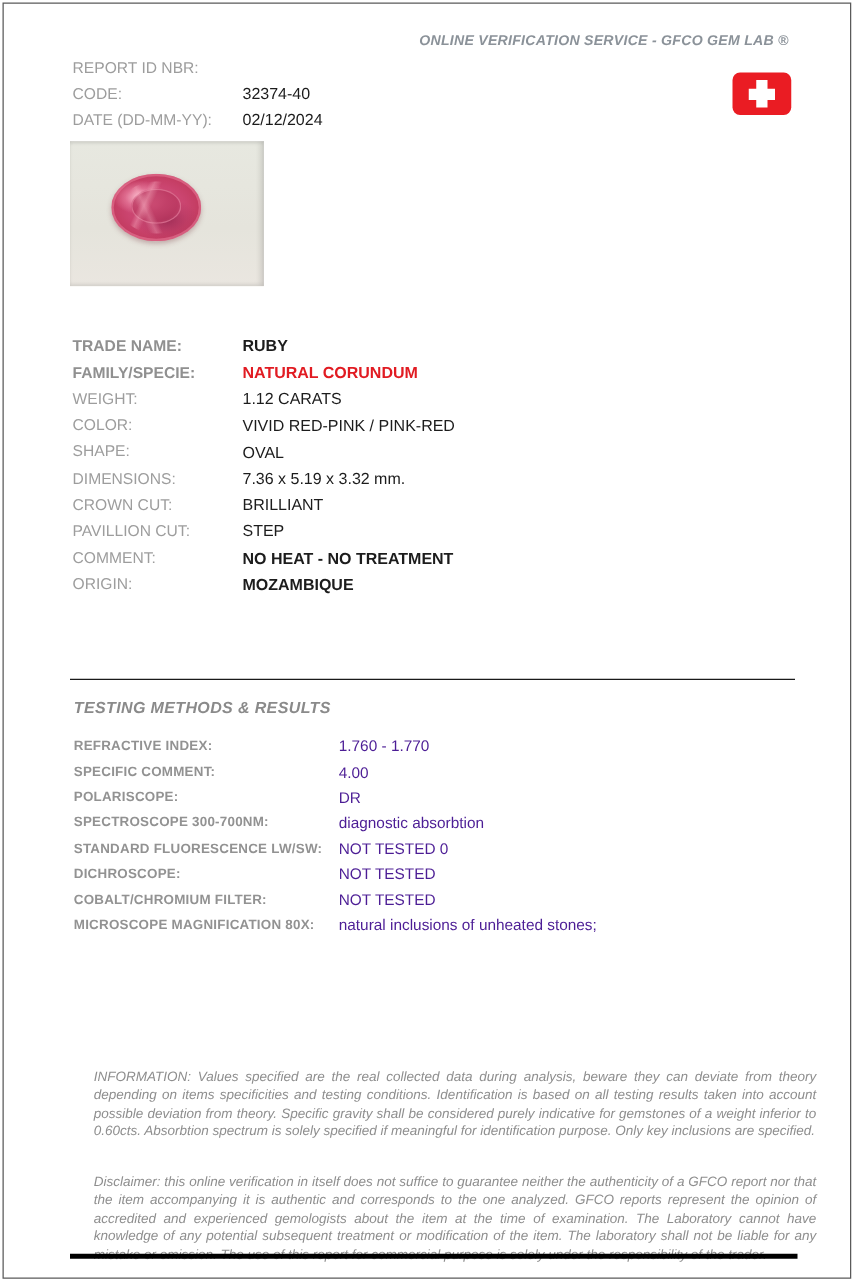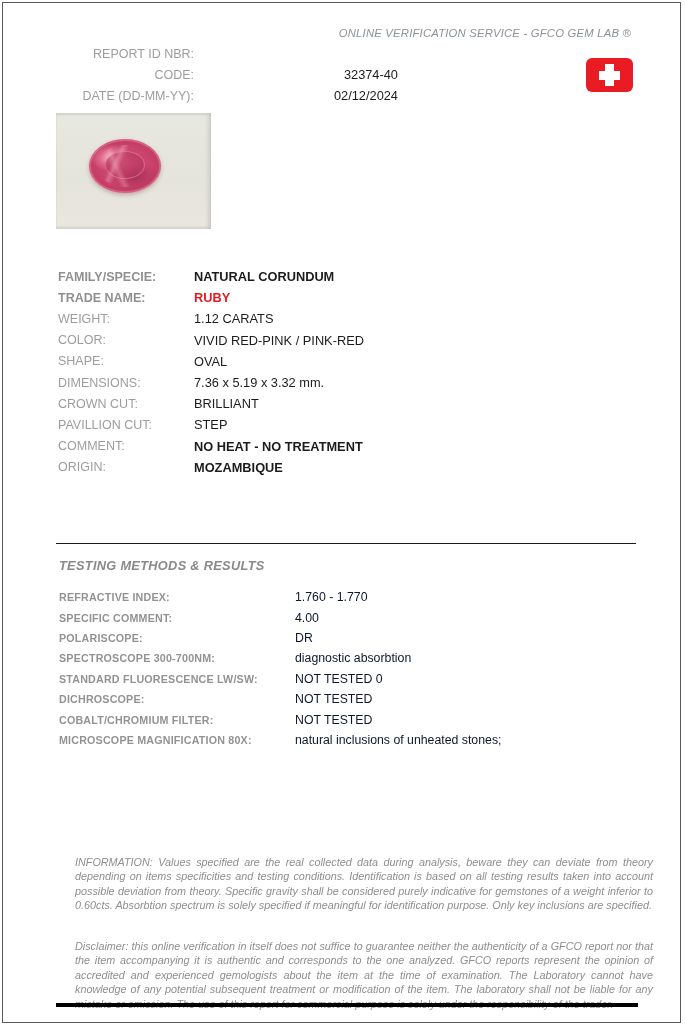--- a/index.html
+++ b/index.html
@@ -4,31 +4,31 @@
 <style>
   html,body{margin:0;padding:0;background:#fff;}
   body{font-family:"Liberation Sans","DejaVu Sans",sans-serif;-webkit-font-smoothing:antialiased;}
   .page{
     position:relative;width:679px;height:1021px;margin:2px;
     background:#fff;border:1px solid #5a5a5a;box-sizing:border-box;overflow:hidden;
   }
   
   .service-title{
     position:absolute;top:24px;right:49px;
-    font-size:11.3px;font-weight:normal;font-style:italic;
+    font-size:11.3px;font-weight:bold;font-style:italic;
     color:#8b9299;letter-spacing:.2px;
   }
   .flag{
     position:absolute;left:583px;top:55px;width:47px;height:34px;
     background:var(--flag-red,#ea1c23);border-radius:6px;
   }
   .flag .bar{position:absolute;background:#fff;}
   .flag .bar-v{left:19px;top:6px;width:9px;height:22px;}
   .flag .bar-h{left:13px;top:12.5px;width:21px;height:9px;}
-  .head-fields{position:absolute;left:55px;top:40px;width:340px;text-align:right;}
+  .head-fields{position:absolute;left:55px;top:40px;width:340px;}
   .frow{display:grid;grid-template-columns:136px 1fr;height:21px;align-items:center;}
   .frow .lbl{font-size:12.5px;color:var(--label-gray,#9d9d9d);}
   .frow .val{font-size:12.8px;color:var(--text-black,#1c1c1c);}
   .head-fields .frow:nth-child(1) .val{font-weight:bold;}
   
   .photo{
     position:absolute;left:53px;top:110px;width:155px;height:116px;
     background:linear-gradient(180deg,#e7e8e0 0%,#e5e4dc 60%,#eae6e0 100%);
     box-shadow:inset -3px 0 4px rgba(0,0,0,.10),inset 0 -2px 3px rgba(0,0,0,.05),inset 0 2px 2px rgba(0,0,0,.06);
   }
@@ -62,21 +62,21 @@
   .ident .irow:nth-child(9) .val,.ident .irow:nth-child(10) .val{font-weight:bold;}
   
   .sep-line{position:absolute;left:53px;top:540px;width:580px;height:0;border-top:1.4px solid #1a1a1a;}
   .test-heading{
     position:absolute;left:56px;top:555px;
     font-size:12.8px;font-weight:bold;font-style:italic;color:#8a8a8a;letter-spacing:.3px;
   }
   .tests{position:absolute;left:56px;top:584px;width:560px;}
   .trow{display:grid;grid-template-columns:212px 1fr;height:20.4px;align-items:center;}
   .trow .lbl{font-size:10.7px;color:#929292;letter-spacing:.2px;font-weight:bold;}
-  .trow .val{font-size:12.3px;color:#0f172a;margin-left:24px;}
+  .trow .val{font-size:12.3px;color:#4c1d95;}
   
   .note{
     position:absolute;left:56px;width:578px;margin:16px;
     font-size:10.8px;font-style:italic;color:#8e8e8e;
     line-height:14.4px;text-align:justify;
   }
   .note-info{top:836px;}
   .note-disclaimer{top:920px;}
   .bottom-line{position:absolute;left:53px;top:1000px;width:582px;height:4px;background:#000;}
 </style>
@@ -105,28 +105,28 @@
       <span class="val">02/12/2024</span>
     </div>
   </div>
 
   <div class="photo">
     <div class="gem"></div>
   </div>
 
   <div class="ident">
     <div class="irow">
+      <span class="lbl">TRADE NAME:</span>
+      <span class="val">RUBY</span>
+    </div>
+    <div class="irow">
       <span class="lbl">FAMILY/SPECIE:</span>
       <span class="val">NATURAL CORUNDUM</span>
     </div>
     <div class="irow">
-      <span class="lbl">TRADE NAME:</span>
-      <span class="val">RUBY</span>
-    </div>
-    <div class="irow">
       <span class="lbl">WEIGHT:</span>
       <span class="val">1.12 CARATS</span>
     </div>
     <div class="irow">
       <span class="lbl">COLOR:</span>
       <span class="val">VIVID RED-PINK / PINK-RED</span>
     </div>
     <div class="irow">
       <span class="lbl">SHAPE:</span>
       <span class="val">OVAL</span>

